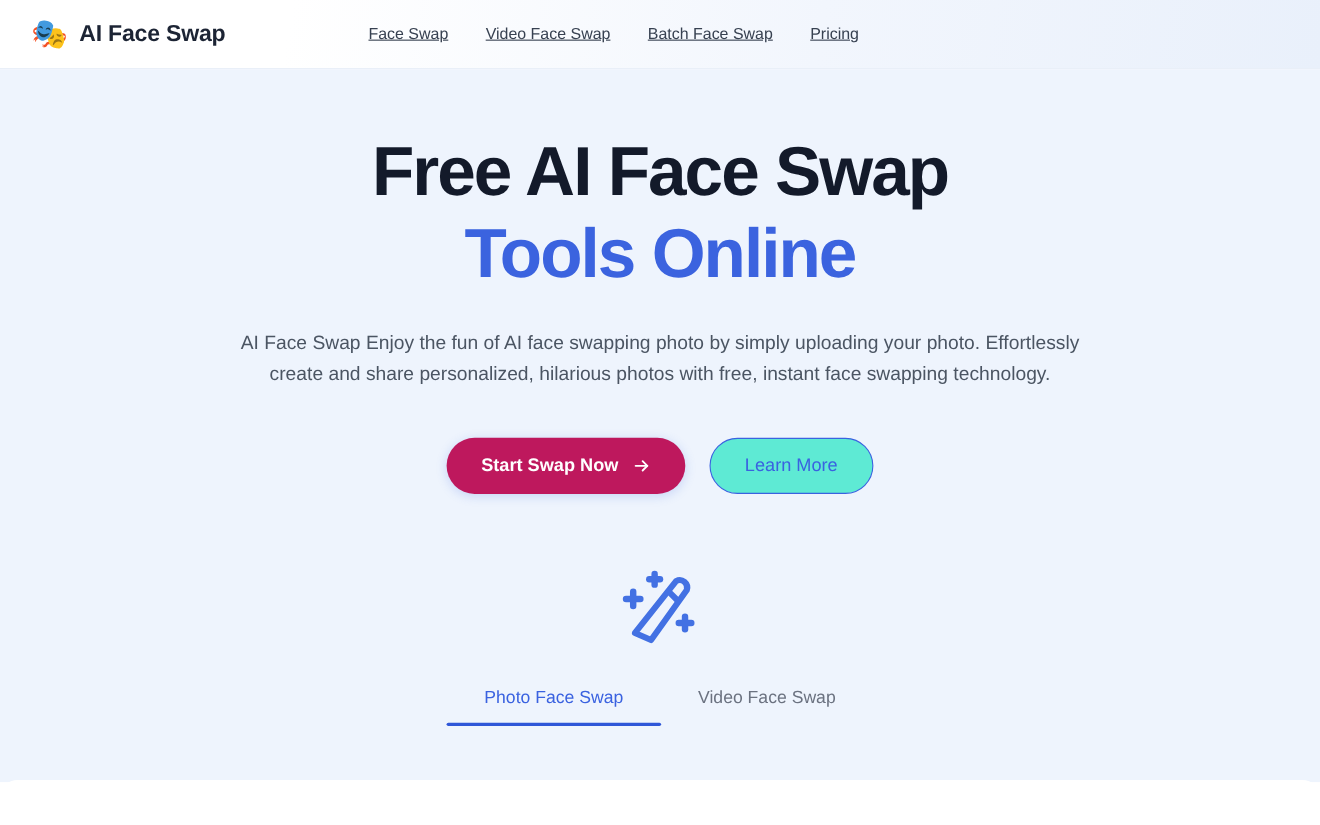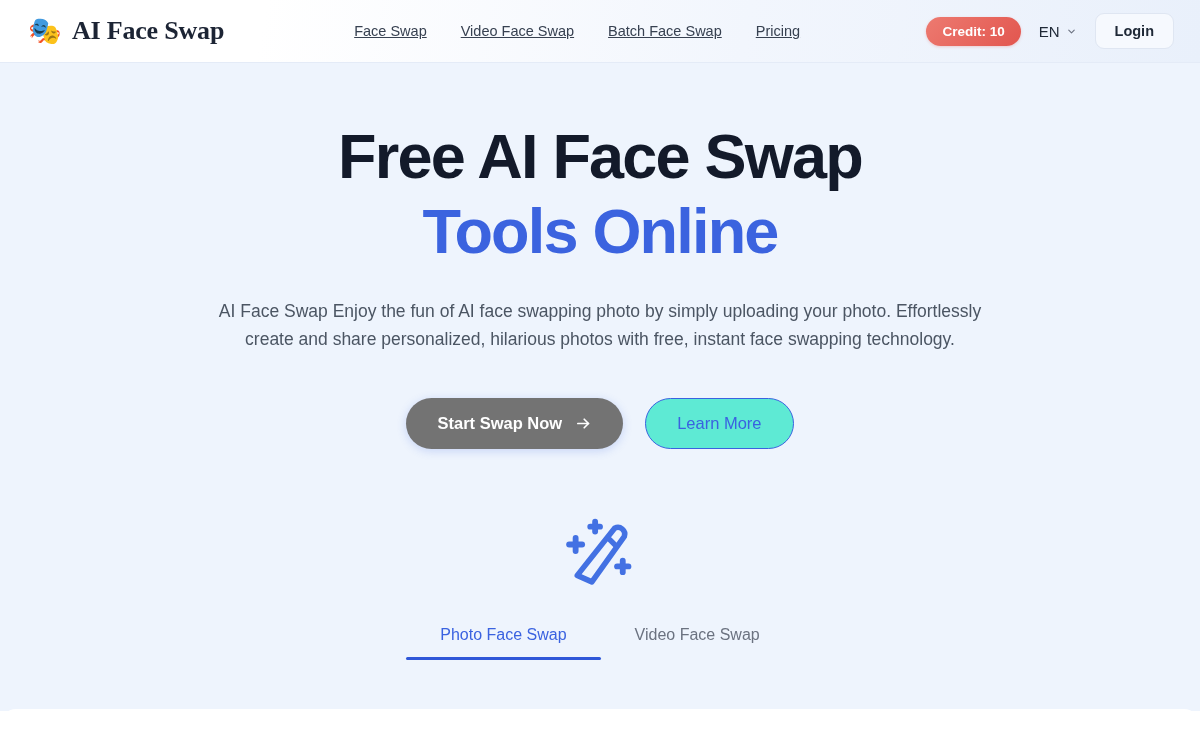--- a/index.html
+++ b/index.html
@@ -36,26 +36,25 @@
   .brand-logo {
     width: 34px;
     height: 34px;
     display: flex;
     align-items: center;
     justify-content: center;
     font-size: 27px;
     line-height: 1;
   }
   .brand-name {
-    font-size: 26px;
+    font-size: 21px;
     font-weight: 700;
     color: #1c2434;
     letter-spacing: -0.2px;
     white-space: nowrap;
-    font-family: Liberation Serif, serif;
   }
 
   .nav {
     display: flex;
     align-items: center;
     gap: 30px;
     margin-left: 128px;
   }
   .nav-item {
     font-size: 14.5px;
@@ -149,21 +148,21 @@
     margin-top: 44px;
     display: flex;
     justify-content: center;
     align-items: center;
     gap: 22px;
   }
   .btn-primary {
     display: inline-flex;
     align-items: center;
     gap: 13px;
-    background: #737373;
+    background: #be185d;
     color: #ffffff;
     font-size: 16.5px;
     font-weight: 600;
     border: none;
     border-radius: 999px;
     padding: 16px 31px;
     cursor: pointer;
     font-family: inherit;
     box-shadow: 0 2px 10px rgba(58,98,224,0.22);
   }
@@ -236,32 +235,20 @@
     <span class="brand-name">AI Face Swap</span>
   </div>
 
   <nav class="nav">
     <span class="nav-item">Face Swap</span>
     <span class="nav-item">Video Face Swap</span>
     <span class="nav-item">Batch Face Swap</span>
     <span class="nav-item">Pricing</span>
   </nav>
 
-  <div class="header-right">
-    <span class="credit-badge">Credit: 10</span>
-
-    <div class="lang-select">
-      <span>EN</span>
-      <svg class="chev" viewBox="0 0 24 24" fill="none" stroke="currentColor" stroke-width="2.4" stroke-linecap="round" stroke-linejoin="round">
-        <polyline points="6 9 12 15 18 9"></polyline>
-      </svg>
-    </div>
-
-    <button class="login-btn">Login</button>
-  </div>
 </header>
 
 <section class="hero">
   <div class="hero-inner">
 
     <h1 class="hero-title">
       <span>Free AI Face Swap</span>
       <span class="line2">Tools Online</span>
     </h1>
 

